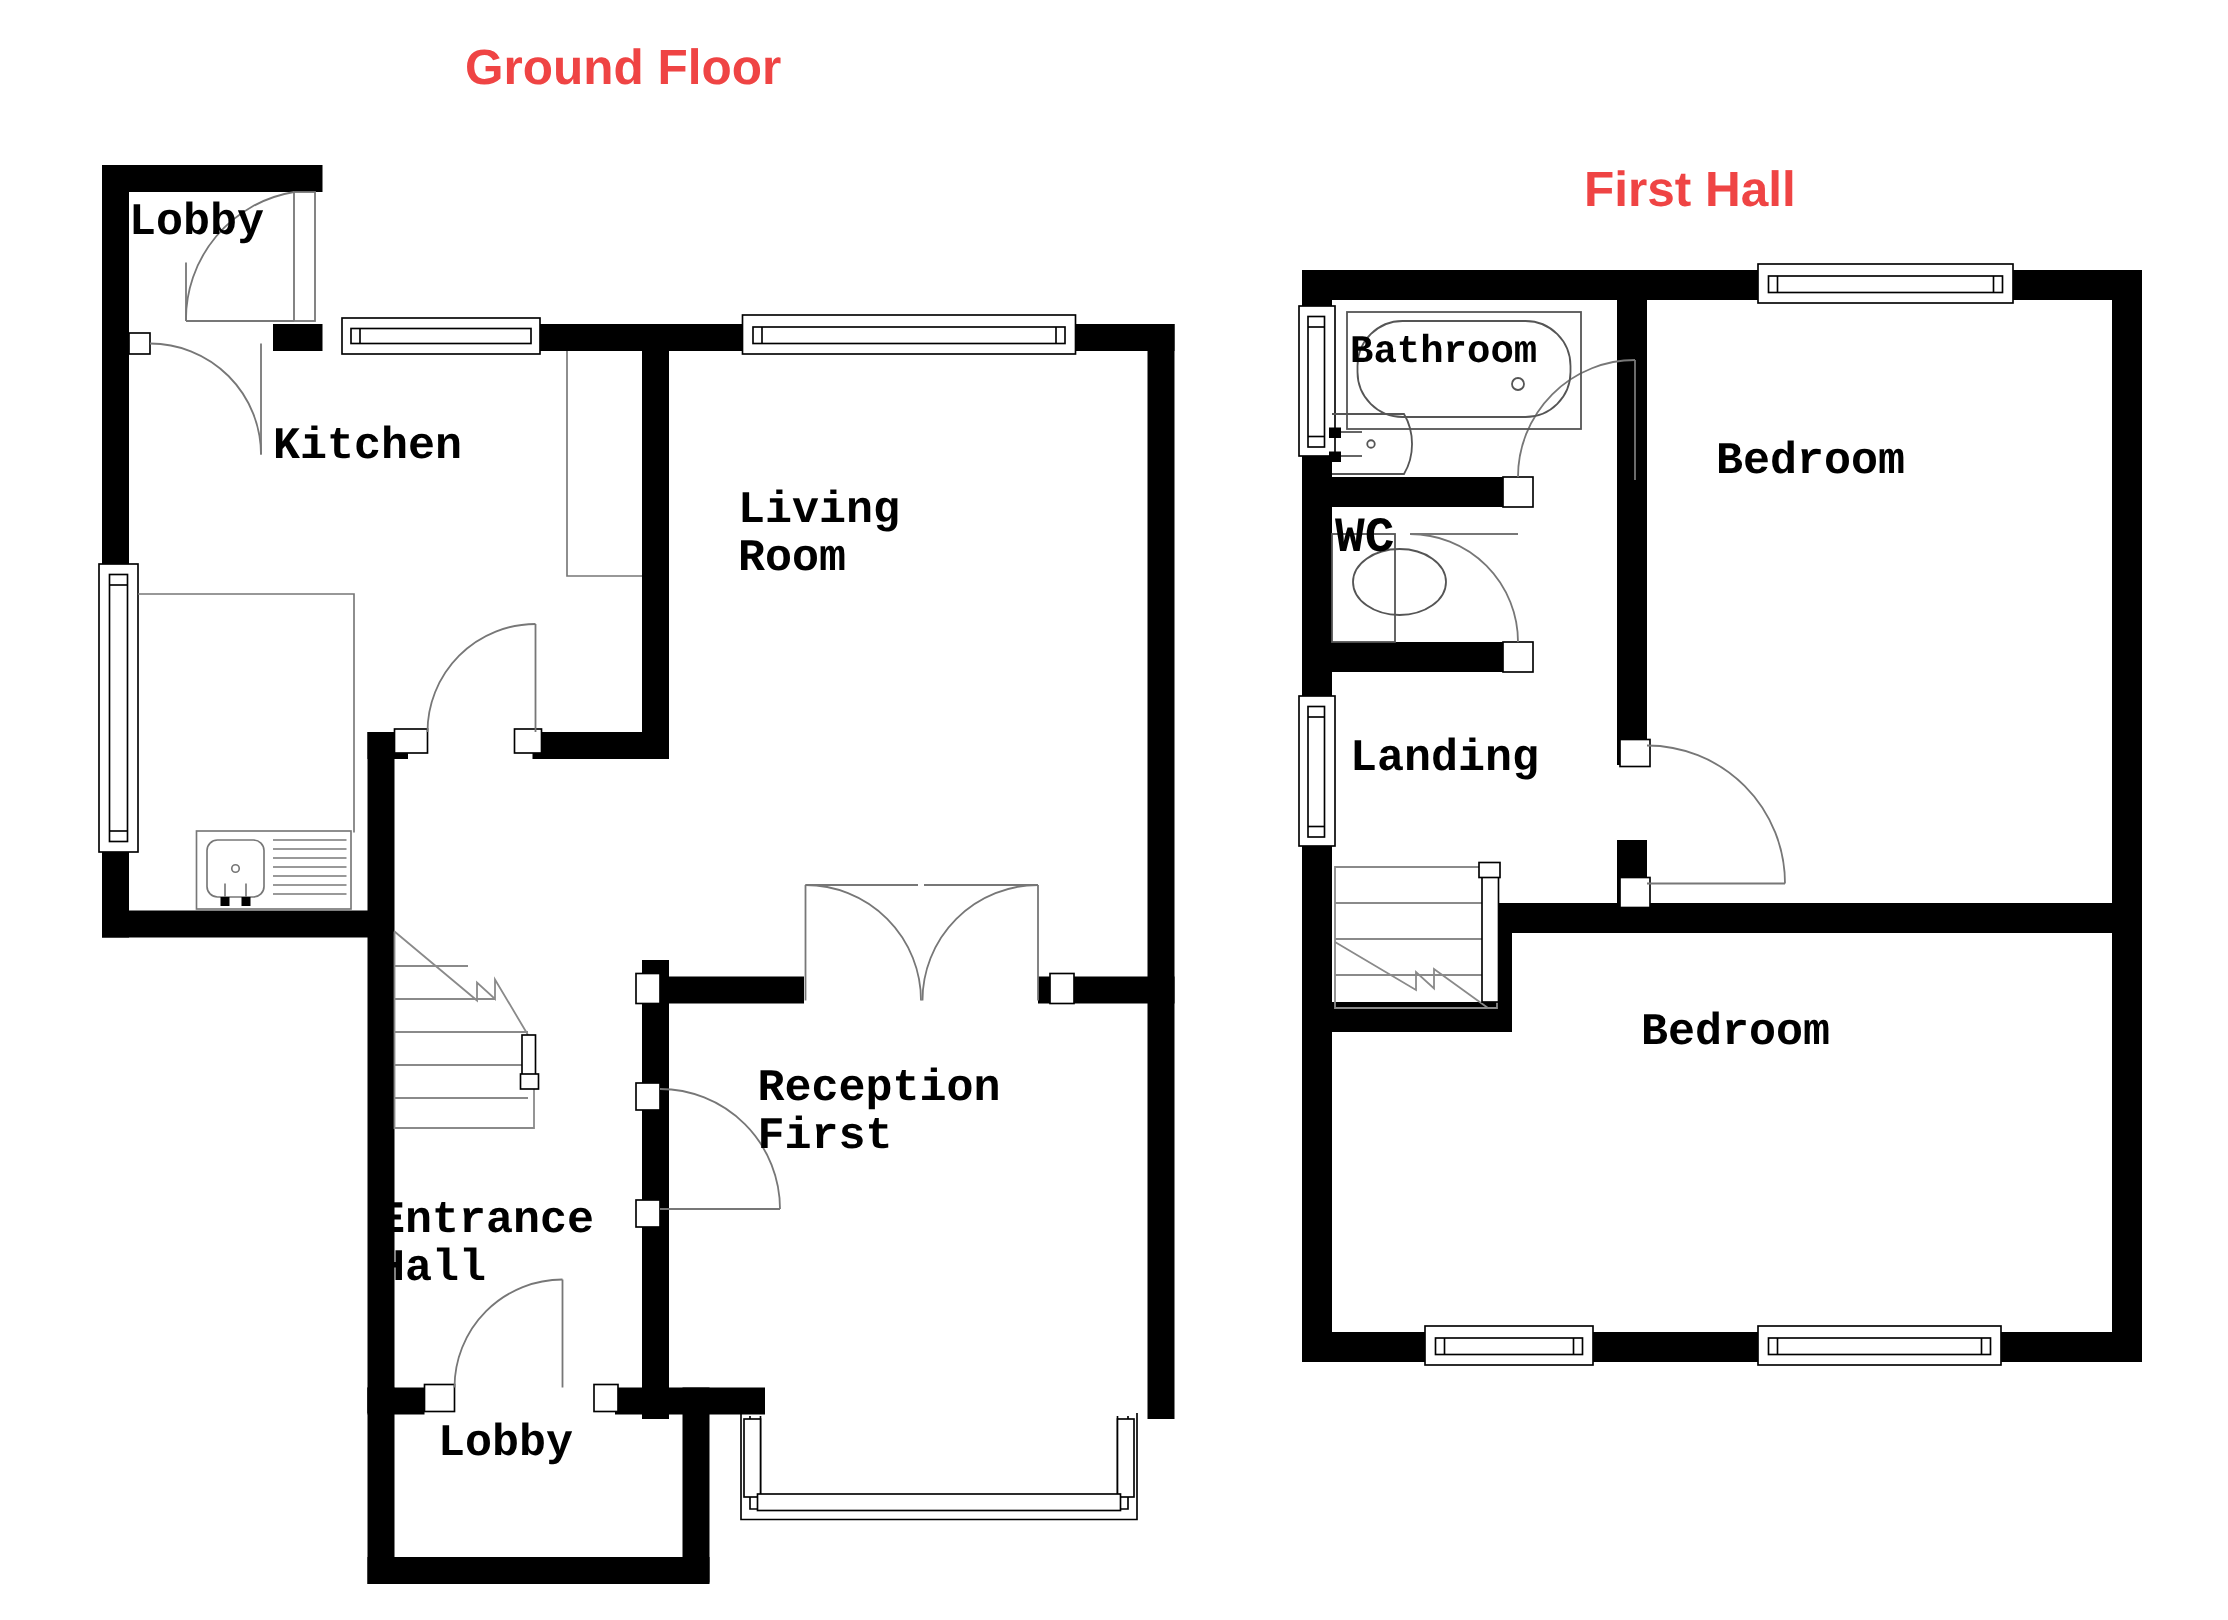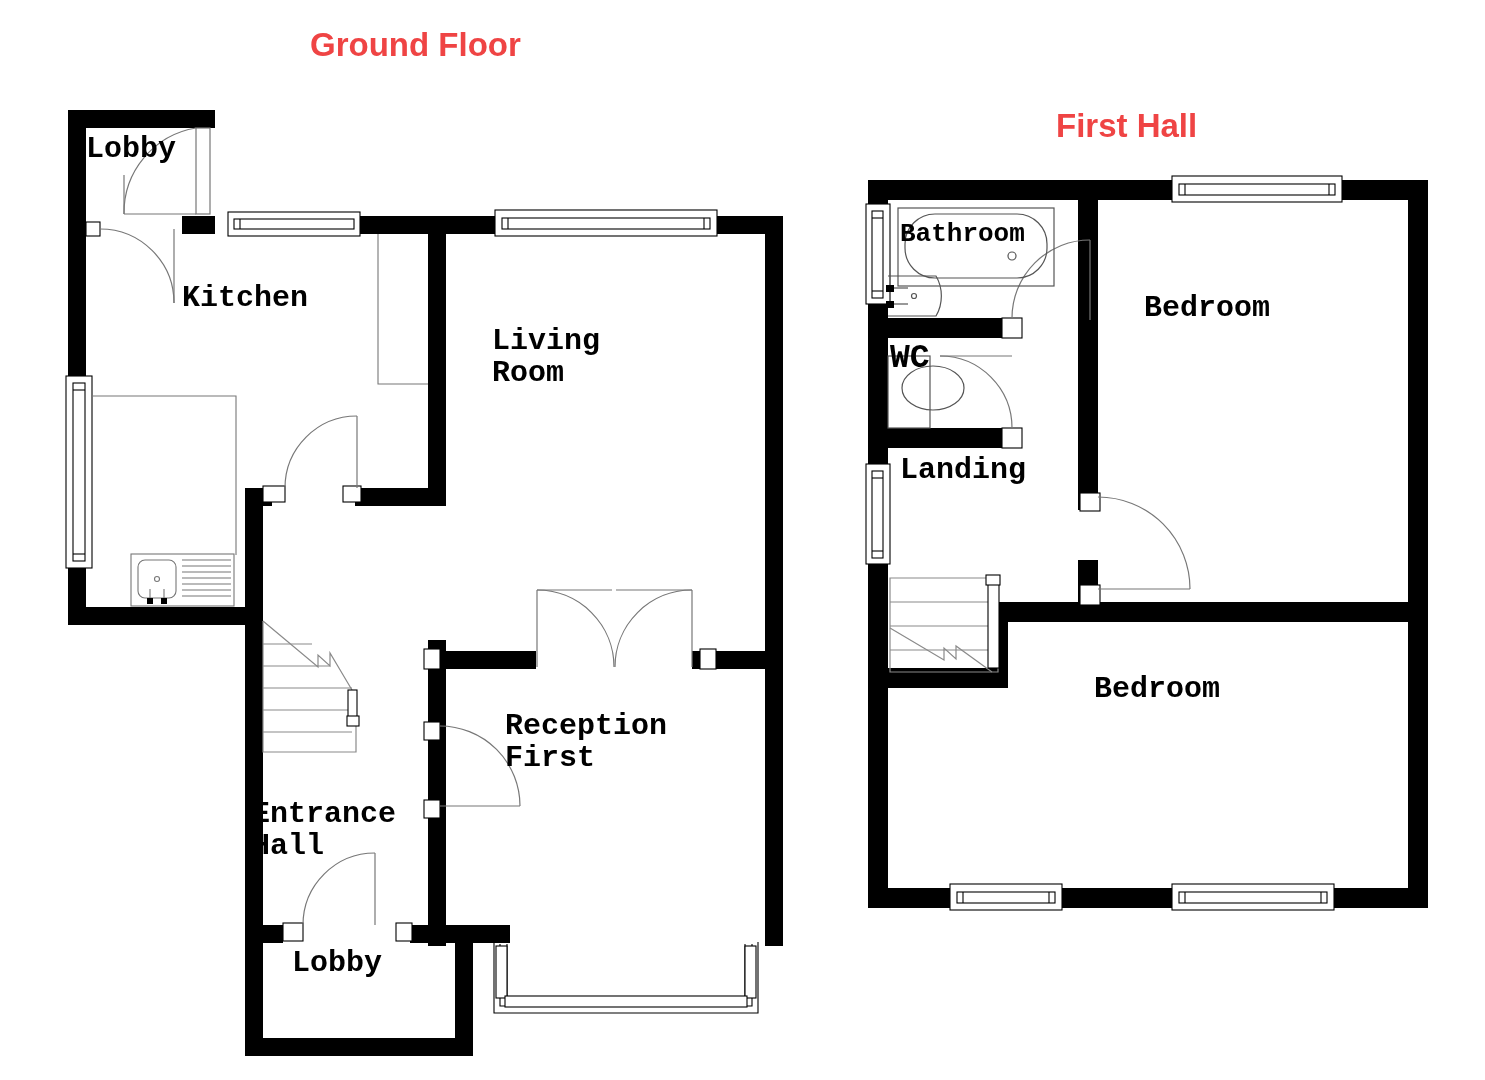--- a/index.html
+++ b/index.html
@@ -325,17 +325,17 @@
         <line class="stair" x1="890" y1="650" x2="998" y2="650"></line>
         <path class="stair" d="M890 628 L944 660 L944 648 L956 659 L956 646 L992 672"></path>
         <rect class="thin2" x="988" y="578" width="11" height="90"></rect>
         <rect class="thin2" x="986" y="575" width="14" height="10"></rect>
       </g>
     </g>
   </svg>
 
   <div class="room-label" style="left:900px;top:221px;width:182px;font-size:26px;">Bathroom</div>
   <div class="room-label" style="left:890px;top:341px;width:120px;font-size:33px;">WC</div>
-  <div class="room-label" style="left:900px;top:454px;width:180px;font-size:30px;">Landing</div>
+  <div class="room-label" style="left:900px;top:490px;width:180px;font-size:30px;">Landing</div>
   <div class="room-label" style="left:1144px;top:292px;width:200px;font-size:30px;">Bedroom</div>
   <div class="room-label" style="left:1094px;top:673px;width:200px;font-size:30px;">Bedroom</div>
 
 </div>
 
 </body></html>

